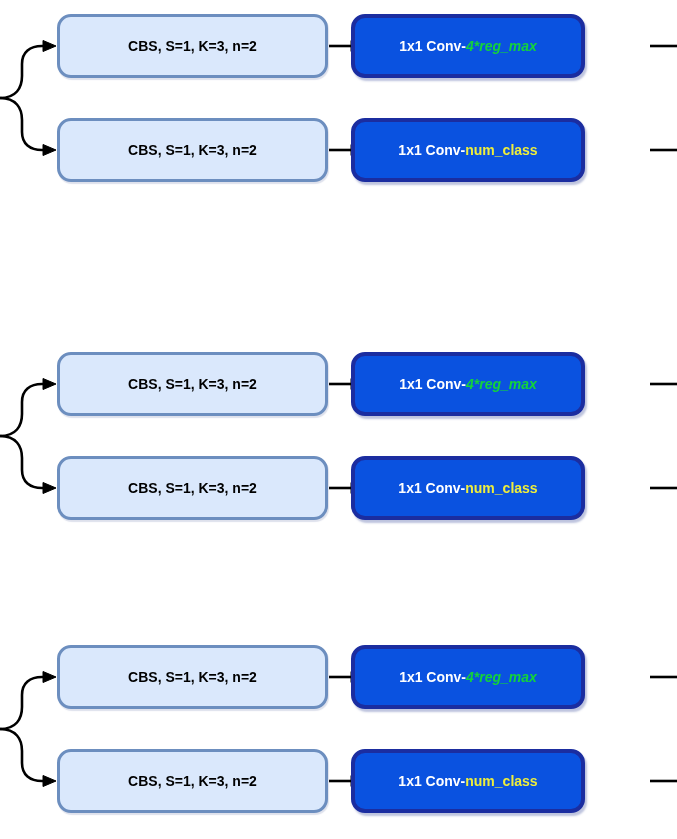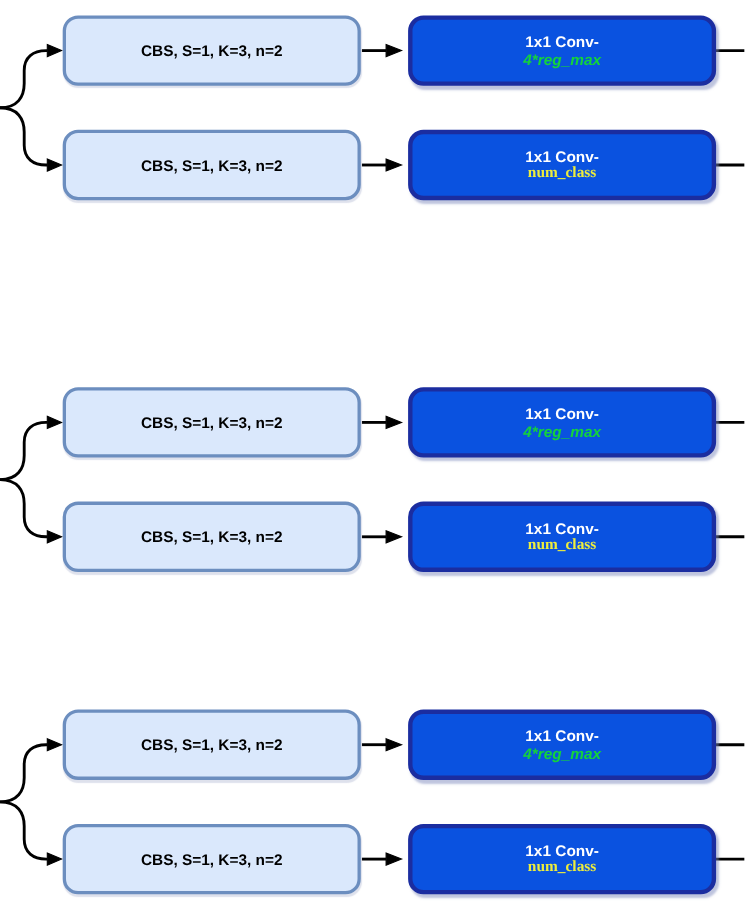--- a/index.html
+++ b/index.html
@@ -46,30 +46,29 @@
   }
   .lb {
     left: 57px;
     width: 271px;
     background: var(--light-box-fill, #dae8fc);
     border: 3px solid var(--light-box-border, #6c8ebf);
     color: var(--light-box-text, #000);
     box-shadow: 1px 2px 1px rgba(160,170,200,0.35);
   }
   .db {
-    left: 371px;
-    width: 280px;
+    left: 351px;
+    width: 234px;
     background: var(--dark-box-fill, #0a52e0);
     border: 4px solid var(--dark-box-border, #1b2da0);
     color: var(--dark-box-text, #fff);
     box-shadow: 2px 3px 2px rgba(125,138,190,0.5);
-    flex-direction: column;
   }
   .suffix-reg { color: var(--reg-max-text, #14d23c); font-style: italic; }
-  .suffix-cls { color: var(--num-class-text, #eeee3c); font-family: Liberation Serif, serif; }
+  .suffix-cls { color: var(--num-class-text, #eeee3c); }
 
   
   .g1 .r1 { top: 14px; }   .g1 .r2 { top: 118px; }
   .g2 .r1 { top: 352px; }  .g2 .r2 { top: 456px; }
   .g3 .r1 { top: 645px; }  .g3 .r2 { top: 749px; }
 </style>
 </head>
 <body>
 
 <div class="canvas">

